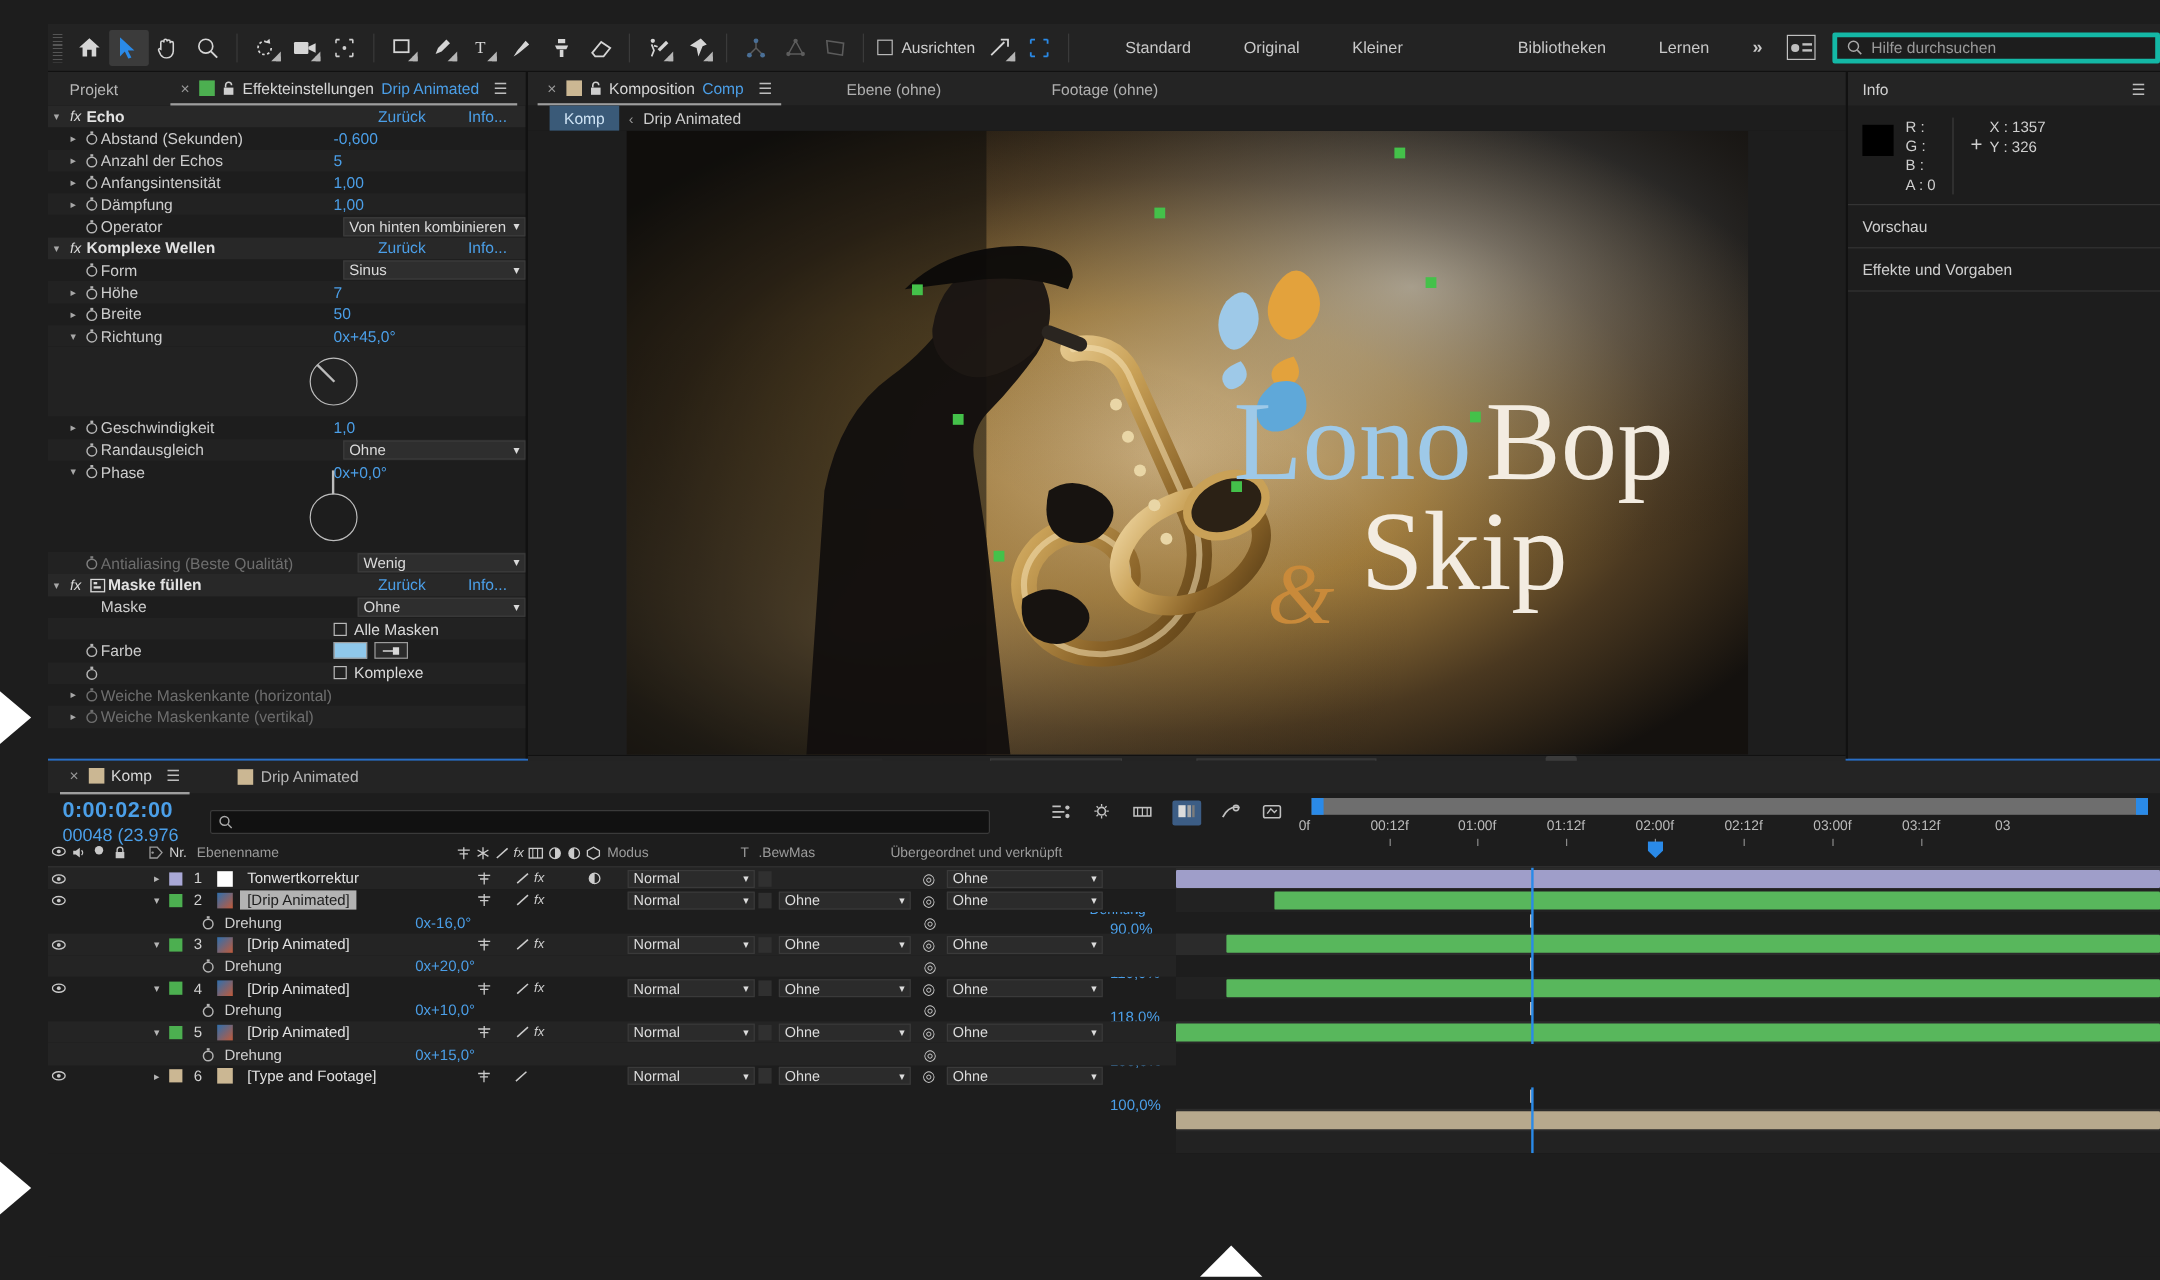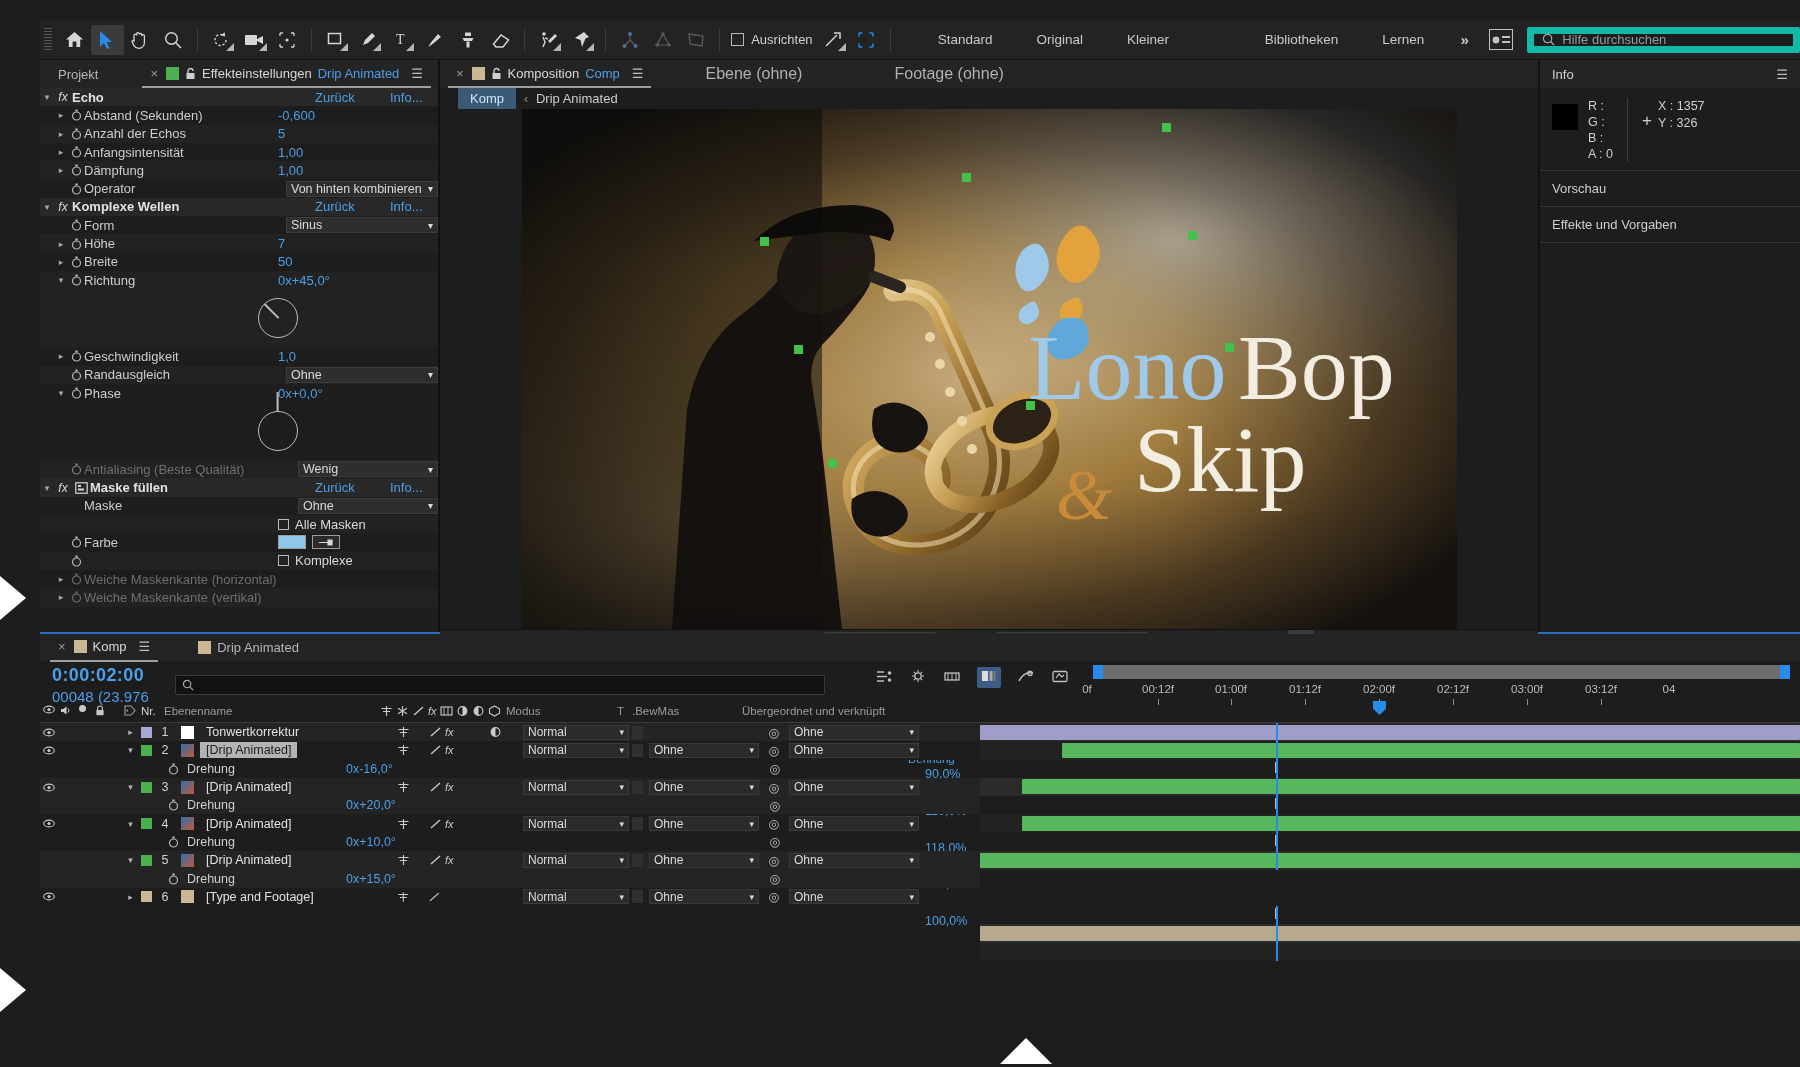--- a/index.html
+++ b/index.html
@@ -40,21 +40,21 @@
   .corner:after{ content:""; position:absolute; right:4px; bottom:4px;
     border-left:4px solid transparent; border-top:4px solid transparent; border-right:4px solid #b5b5b5; border-bottom:4px solid #b5b5b5; }
   .tsep { width:1px; height:24px; background:#3a3a3a; margin:0 7px; }
   .snap { display:flex; align-items:center; gap:7px; padding:0 4px; font-size:13px; color:#cfcfcf;}
   .sqbox { width:13px; height:13px; border:1.6px solid #b9b9b9; }
   .workspaces { display:flex; align-items:center; margin-left:18px; gap:0; }
   .ws { padding:0 22px; height:30px; line-height:30px; font-size:13.5px; color:#c9c9c9; }
   .chev2 { padding:0 14px; color:#c9c9c9; font-size:15px; font-weight:bold;}
   .wsbtn { width:28px;height:21px;border:1.6px solid #c0c0c0;display:flex;align-items:center;justify-content:center;gap:2px;margin-left:6px;}
   .search-box {
-    margin-left:14px; width:280px; height:26px; background:#1d1d1d; border:7px solid #14b8a6;
+    margin-left:14px; width:280px; height:26px; background:#1d1d1d; border:4px solid #14b8a6;
     display:flex; align-items:center; gap:7px; padding:0 8px; color:#9a9a9a; font-size:13px; border-radius:2px;
   }
 
   
   .mainrow { display:flex; height:572px; }
 
   
   .leftpanel { width:400px; background:#1d1d1d; border-right:2px solid #111; display:flex; flex-direction:column;}
   .panel-tabs { height:28px; display:flex; align-items:center; background:#242424; padding-left:10px; }
   .ptab { display:flex; align-items:center; gap:6px; height:28px; padding:0 8px; font-size:13px; color:#b6b6b6;}
@@ -86,21 +86,21 @@
   .dialrow { height:58px; }
   .dial { width:40px; height:40px; border-radius:50%; border:1.6px solid #bcbcbc; position:relative; }
   .dial .hand { position:absolute; width:1.6px; background:#bcbcbc; left:50%; top:50%; transform-origin:top center;}
   .chk { width:11px; height:11px; border:1.6px solid #b9b9b9; display:inline-block; margin-right:6px; vertical-align:-1px;}
   .colorsw { width:28px; height:14px; background:#8fc8eb; border:1px solid #9c9c9c; }
   .eyed { width:28px; height:14px; background:#2b2b2b; border:1px solid #9c9c9c; display:flex;align-items:center;justify-content:center;}
 
   
   .centerpanel { flex:1; background:#1d1d1d; display:flex; flex-direction:column; border-right:2px solid #111;}
   .comp-tabs { height:28px; display:flex; align-items:center; background:#242424; padding-left:8px;}
-  .comp-tabs .tab2 { padding:0 26px; color:#b0b0b0; font-size:16px;}
+  .comp-tabs .tab2 { padding:0 26px; color:#b0b0b0; font-size:13px;}
   .breadcrumb { height:26px; display:flex; align-items:center; gap:0; padding-left:18px; background:#1d1d1d;}
   .bcrumb-komp { background:#3a5a78; color:#cfe4f5; padding:3px 12px; font-size:13px;}
   .bcrumb-sep { color:#9a9a9a; padding:0 8px; font-size:12px;}
   .bcrumb-name { color:#cccccc; font-size:13px;}
   .viewer { flex:1; display:flex; align-items:center; justify-content:center; background:#1d1d1d; position:relative;}
   .canvas { position:relative; width:935px; height:520px; overflow:hidden; }
   .vtoolbar { height:30px; background:#232323; display:flex; align-items:center; gap:0; padding-left:12px; border-top:1px solid #111;}
   .vtoolbar .ic { width:26px;height:24px;display:flex;align-items:center;justify-content:center;color:#c4c4c4;}
   .zoomsel { display:flex; align-items:center; gap:8px; padding:0 8px; color:#d4d4d4; font-size:12.5px;}
   .tcode { background:#262626; color:#dcdcdc; font-size:12.5px; padding:3px 10px; margin:0 6px; border-radius:2px;}
@@ -975,21 +975,21 @@
         <div class="wa-cap" style="right:10px;"></div>
         <div class="ruler">
           <span class="rtick" style="left:4px;">0f</span>
           <span class="rtick" style="left:75px;">00:12f</span>
           <span class="rtick" style="left:148px;">01:00f</span>
           <span class="rtick" style="left:222px;">01:12f</span>
           <span class="rtick" style="left:296px;">02:00f</span>
           <span class="rtick" style="left:370px;">02:12f</span>
           <span class="rtick" style="left:444px;">03:00f</span>
           <span class="rtick" style="left:518px;">03:12f</span>
-          <span class="rtick" style="left:586px;">04</span>
+          <span class="rtick" style="left:586px;">03</span>
           <span class="rtickline" style="left:75px;"></span>
             <span class="rtickline" style="left:148px;"></span>
           <span class="rtickline" style="left:222px;"></span>
             <span class="rtickline" style="left:296px;"></span>
           <span class="rtickline" style="left:370px;"></span>
             <span class="rtickline" style="left:444px;"></span>
           <span class="rtickline" style="left:518px;"></span>
           <span class="cti" style="left:296px;"></span>
         </div>
       </div>

